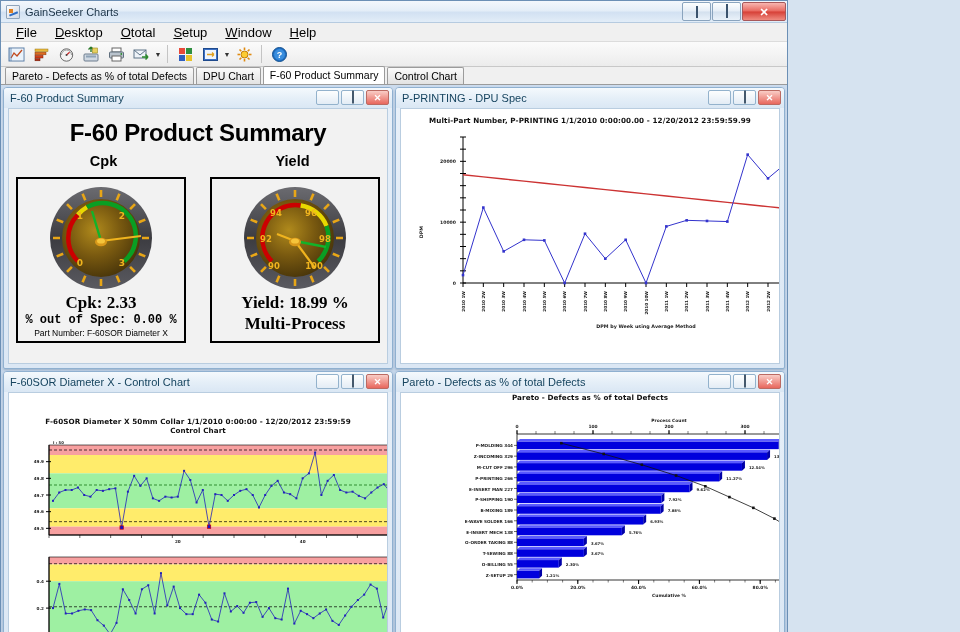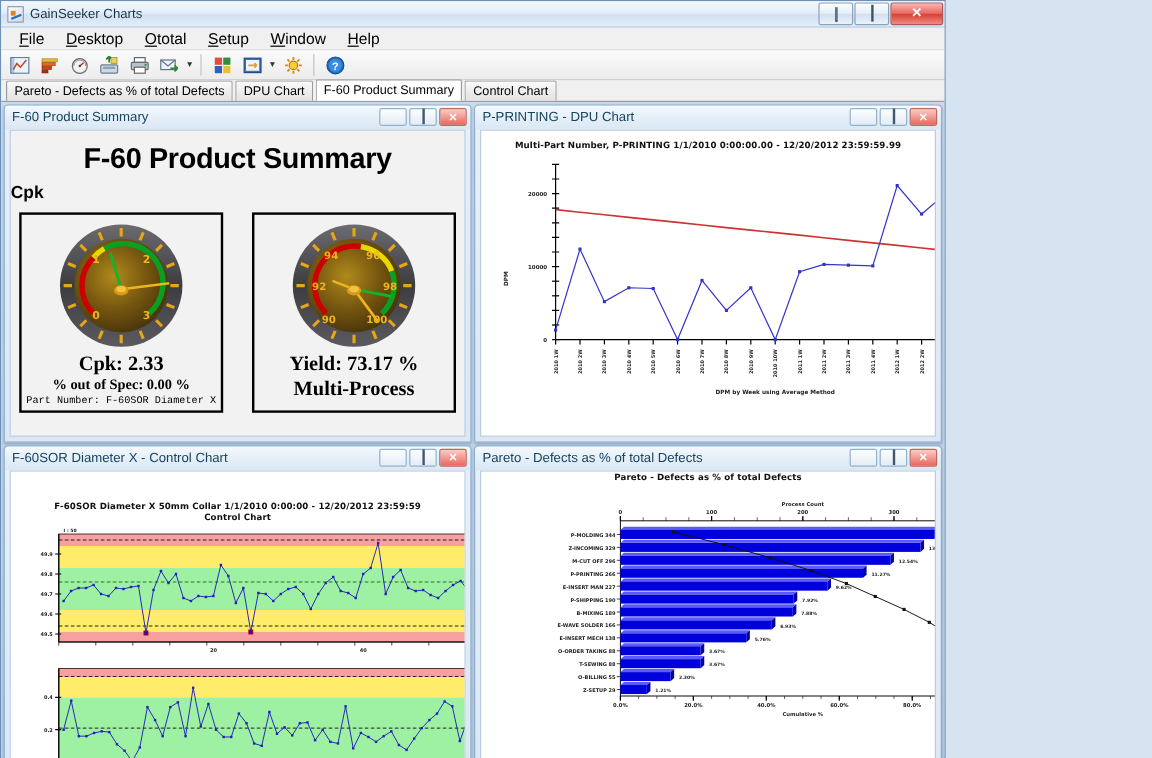--- a/index.html
+++ b/index.html
@@ -127,27 +127,27 @@
   .cwin-body {
     flex:1 1 auto; margin:0 4px 4px 4px; background:#fff;
     border:1px solid #b9cde0; overflow:hidden; position:relative;
   }
 
   
   .sum-body { background:#f2f2f2; position:relative; }
   .sum-title { text-align:center; font-size:24px; font-weight:bold;
                color:#000; margin-top:10px; letter-spacing:-.3px; }
   .sum-sub { display:flex; margin-top:6px; }
-  .sum-sub div { flex:1; font-size:14.5px; font-weight:bold; }
+  .sum-sub div { flex:1; text-align:center; font-size:14.5px; font-weight:bold; }
   .gauges { display:flex; justify-content:center; gap:24px; margin-top:8px; }
   .gbox { width:170px; border:2px solid #000; background:#f2f2f2;
           padding:5px 2px 3px 2px; display:flex; flex-direction:column; align-items:center; }
   .gcap1 { font-family:"Liberation Serif",serif; font-weight:bold; font-size:17px; margin-top:1px;}
-  .gcap2 { font-family:Liberation Serif, serif; font-weight:bold; font-size:12px;}
-  .gcap3 { font-family:Liberation Mono, monospace; font-size:8.5px; margin-top:1px;}
+  .gcap2 { font-family:Liberation Mono, monospace; font-weight:bold; font-size:12px;}
+  .gcap3 { font-family:Liberation Sans, sans-serif; font-size:8.5px; margin-top:1px;}
 
   
   .ch-title { text-align:center; font-size:7.2px; font-weight:bold; color:#111;
               font-family:"DejaVu Sans", sans-serif; letter-spacing:.1px; }
   svg { display:block; }
 </style>
 </head>
 <body>
 
 <div id="app">
@@ -289,20 +289,21 @@
             </span>
           <span class="cb close">
               <i>✕</i>
             </span>
         </span>
       </div>
       <div class="cwin-body sum-body">
         <div class="sum-title">F-60 Product Summary</div>
         <div class="sum-sub">
           <div>Cpk</div>
+          <div>Yield</div>
         </div>
         <div class="gauges">
 
           <div class="gbox">
             <svg width="112" height="108" viewBox="0 0 112 108">
               <defs>
                 <radialGradient id="gfaceA" cx="42%" cy="40%" r="72%">
                   <stop offset="0%" stop-color="#b08a1c"></stop>
                     <stop offset="45%" stop-color="#7a5a10"></stop>
                   <stop offset="100%" stop-color="#3a2a08"></stop>
@@ -384,31 +385,31 @@
               <text x="72" y="32" font-size="8.5" font-weight="bold" fill="#f0b41e" text-anchor="middle" font-family="DejaVu Sans, sans-serif">96</text>
               <text x="86" y="58" font-size="8.5" font-weight="bold" fill="#f0b41e" text-anchor="middle" font-family="DejaVu Sans, sans-serif">98</text>
               <text x="35" y="85" font-size="8.5" font-weight="bold" fill="#f0b41e" text-anchor="middle" font-family="DejaVu Sans, sans-serif">90</text>
               <text x="75" y="85" font-size="8.5" font-weight="bold" fill="#f0b41e" text-anchor="middle" font-family="DejaVu Sans, sans-serif">100</text>
               <line x1="56" y1="57" x2="87" y2="63" stroke="#13b32a" stroke-width="2.4"></line>
               <line x1="56" y1="57" x2="76" y2="84" stroke="#f0b41e" stroke-width="2.2"></line>
               <line x1="56" y1="57" x2="38" y2="50" stroke="#f0b41e" stroke-width="2"></line>
               <ellipse cx="56" cy="58" rx="6" ry="4.2" fill="#d8981a"></ellipse>
               <ellipse cx="56" cy="57" rx="4" ry="2.6" fill="#f5c43a"></ellipse>
             </svg>
-            <div class="gcap1">Yield: 73.17 %</div>
+            <div class="gcap1">Yield: 18.99 %</div>
             <div class="gcap1">Multi-Process</div>
           </div>
 
         </div>
       </div>
     </div>
 
     <div class="cwin">
       <div class="cwin-bar">
-        <span class="cwin-title">P-PRINTING - DPU Chart</span>
+        <span class="cwin-title">P-PRINTING - DPU Spec</span>
         <span class="cwin-btns">
           <span class="cb">
               <i><span class="mn"></span></i>
             </span>
           <span class="cb">
               <i><span class="mx"></span></i>
             </span>
           <span class="cb close">
               <i>✕</i>
             </span>

